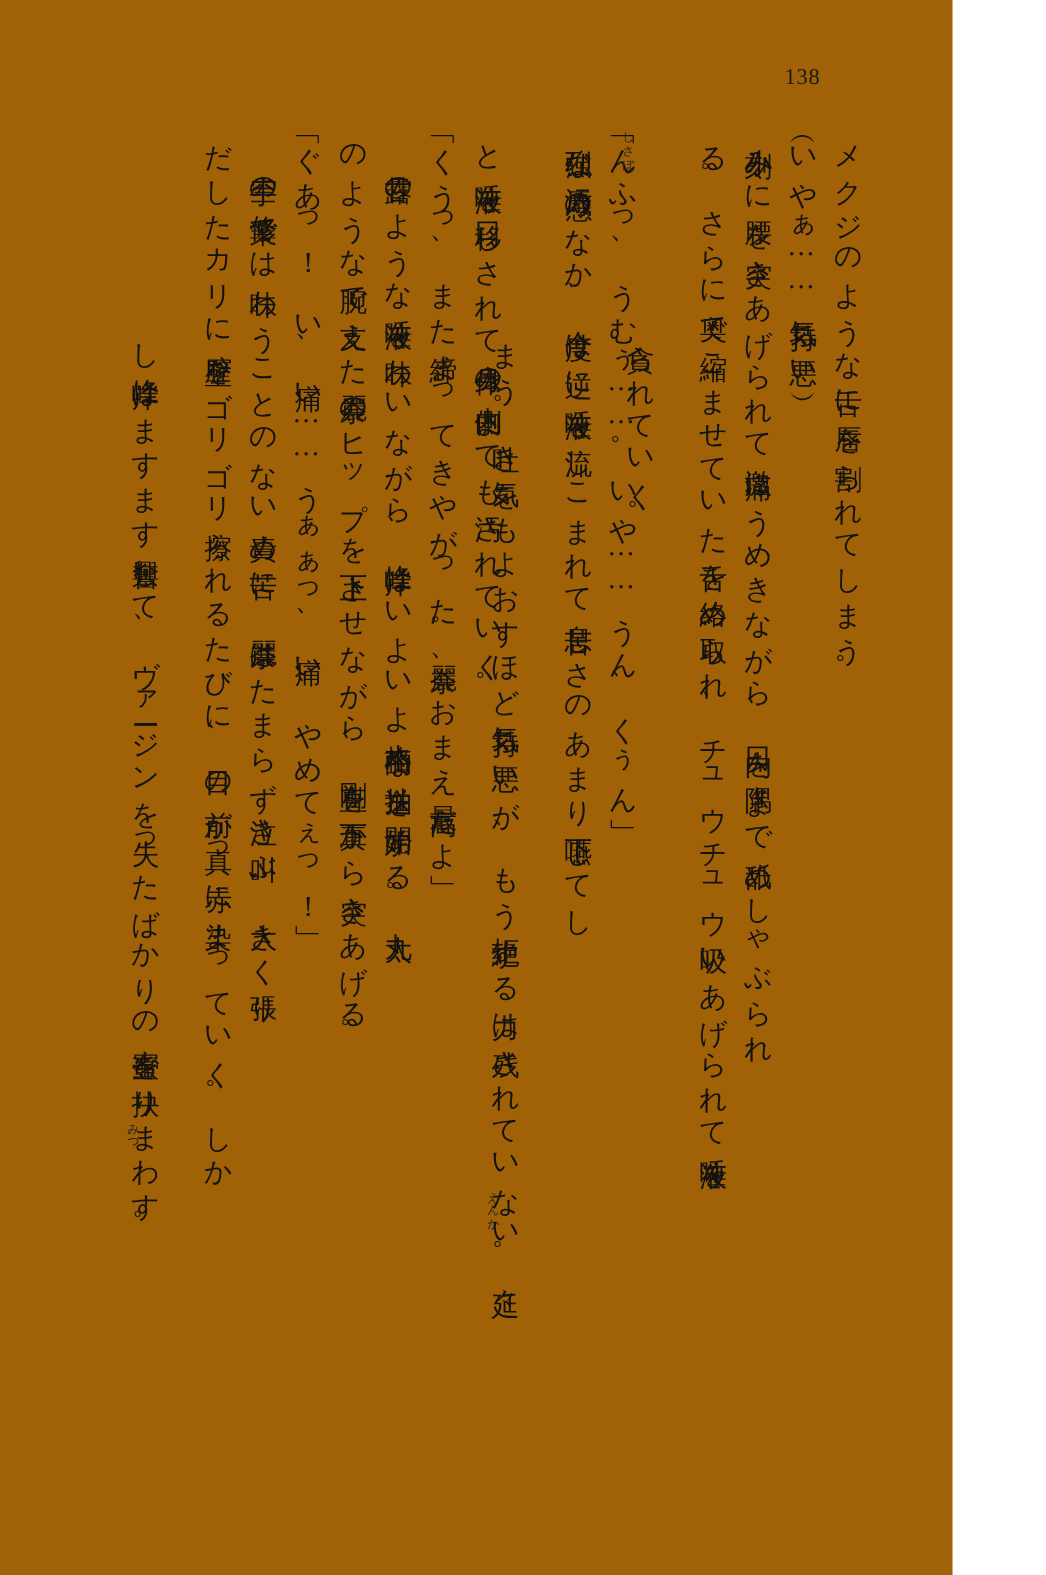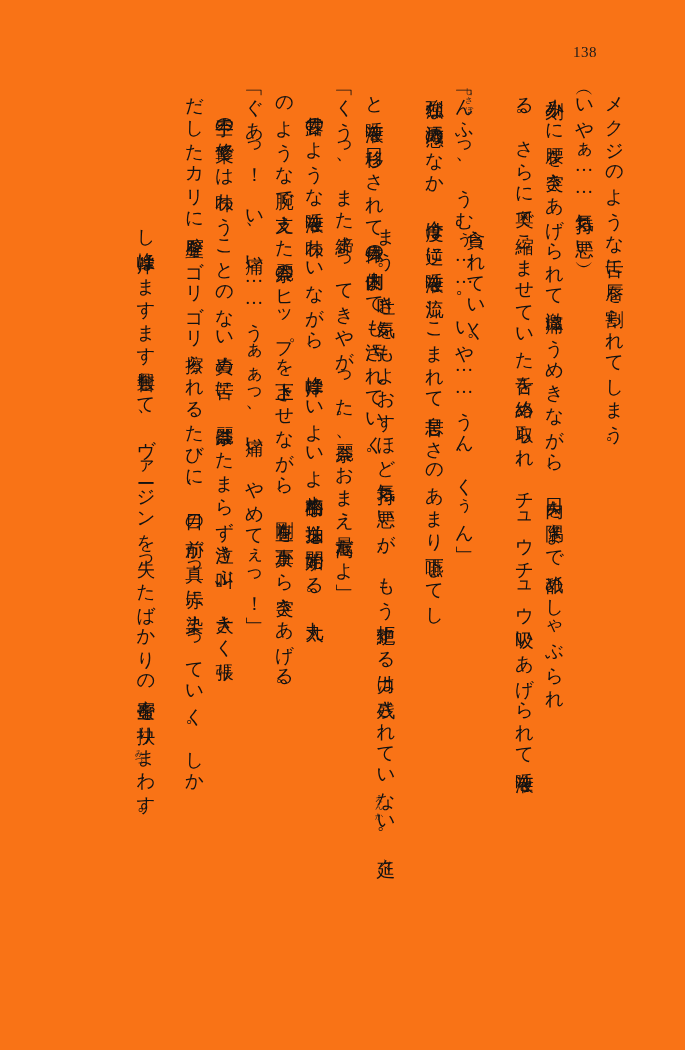--- a/index.html
+++ b/index.html
@@ -6,23 +6,23 @@
     margin: 0;
     padding: 0;
     background: #ffffff;
   }
   body {
     font-family: "Liberation Serif", "DejaVu Serif", serif;
     color: #111111;
   }
   #page {
     position: relative;
-    width: 685px;
+    width: 635px;
     height: 1050px;
-    background: #f97316;
+    background: #a16207;
     overflow: hidden;
   }
   
   #page-number {
     position: absolute;
     top: 44px;
     right: 88px;
     font-size: 15px;
     letter-spacing: 0.5px;
     color: #1a1a1a;

